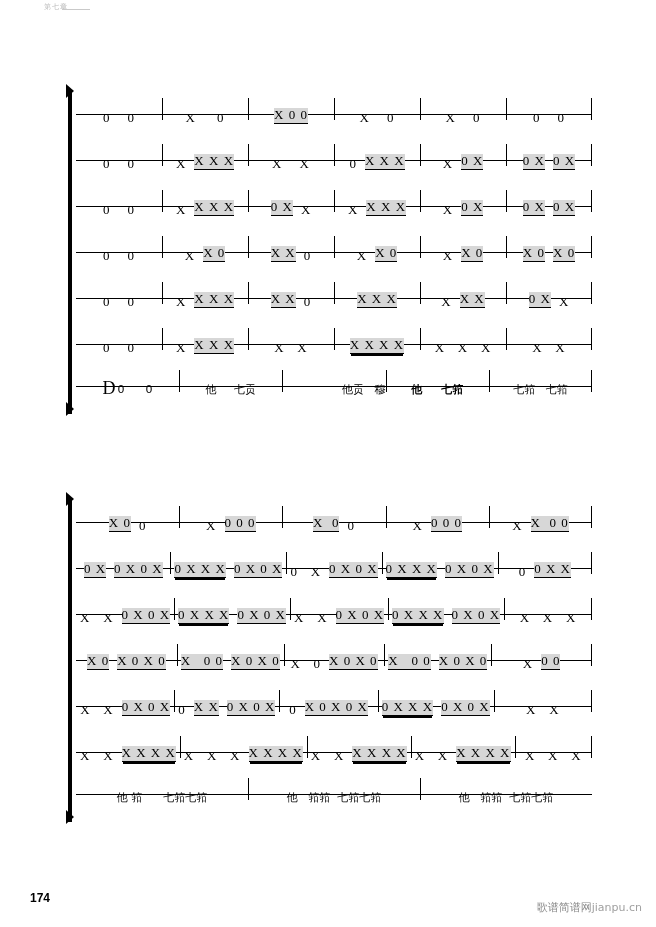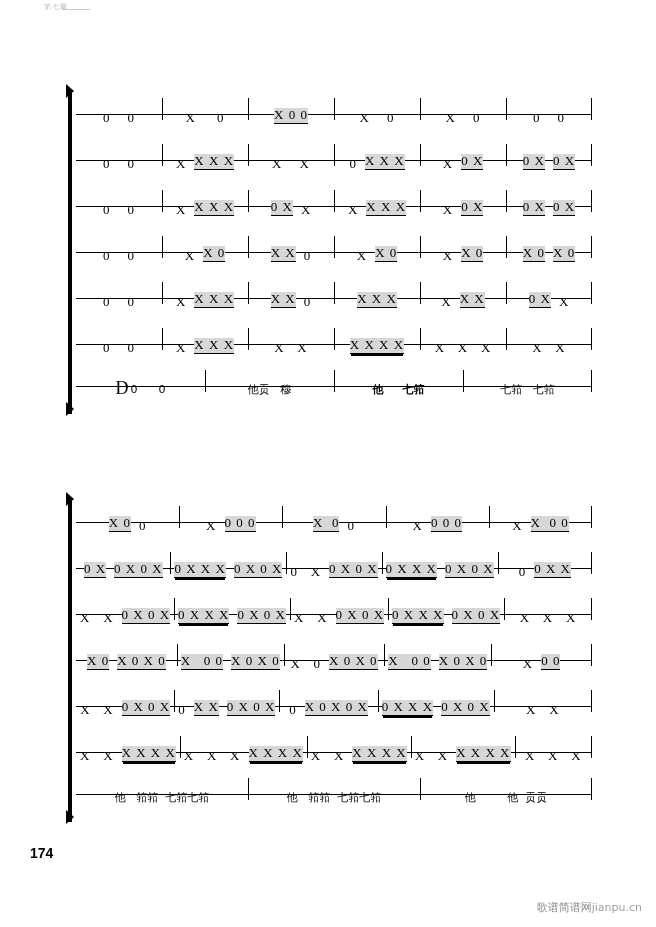--- a/index.html
+++ b/index.html
@@ -165,23 +165,23 @@
   .big-clef {
     font-family: "Liberation Serif", serif;
     font-size: 18px;
     line-height: 16px;
     margin-right: 2px;
   }
   
   .folio {
     position: absolute;
     left: 30px;
-    top: 845px;
+    top: 891px;
     font-family: "Liberation Sans", sans-serif;
-    font-size: 14px;
+    font-size: 12px;
     font-weight: bold;
   }
   .watermark {
     position: absolute;
     right: 14px;
     bottom: 12px;
     font-family: "DejaVu Sans", sans-serif;
     font-size: 11px;
     color: #8a8a8a;
   }
@@ -470,20 +470,23 @@
           </div>
         </div>
         <div class="lyric-staff">
           <div class="line"></div>
           <div class="cells">
             <div class="measure" style="flex: 1 1 0px;">
               <span class="big-clef">D</span>
               <span class="syl">0      0</span>
             </div>
             <div class="measure" style="flex: 1 1 0px;">
+              <span class="syl">他     七贡</span>
+            </div>
+            <div class="measure" style="flex: 1 1 0px; justify-content: flex-end;">
               <span class="syl">他贡   穆</span>
             </div>
             <div class="measure" style="flex: 1 1 0px; font-weight: bold;">
               <span class="syl">他     七筘</span>
             </div>
             <div class="measure endbar" style="flex: 1 1 0px;">
               <span class="syl">七筘   七筘</span>
             </div>
           </div>
         </div>
@@ -758,27 +761,27 @@
               <div class="grp">
                 <span class="nt">X   X   X</span>
               </div>
             </div>
           </div>
         </div>
         <div class="lyric-staff">
           <div class="line"></div>
           <div class="cells">
             <div class="measure" style="flex: 1 1 0px;">
+              <span class="syl">他 筘      七筘七筘</span>
+            </div>
+            <div class="measure" style="flex: 1 1 0px;">
               <span class="syl">他   筘筘  七筘七筘</span>
             </div>
             <div class="measure" style="flex: 1 1 0px;">
               <span class="syl">他   筘筘  七筘七筘</span>
-            </div>
-            <div class="measure endbar" style="flex: 1 1 0px;">
-              <span class="syl">他         他  贡贡</span>
             </div>
           </div>
         </div>
       </div>
   </div>
 
   <div class="folio">174</div>
 
   <div class="watermark">
     <span>歌谱简谱网</span><span class="dom">jianpu.cn</span>

